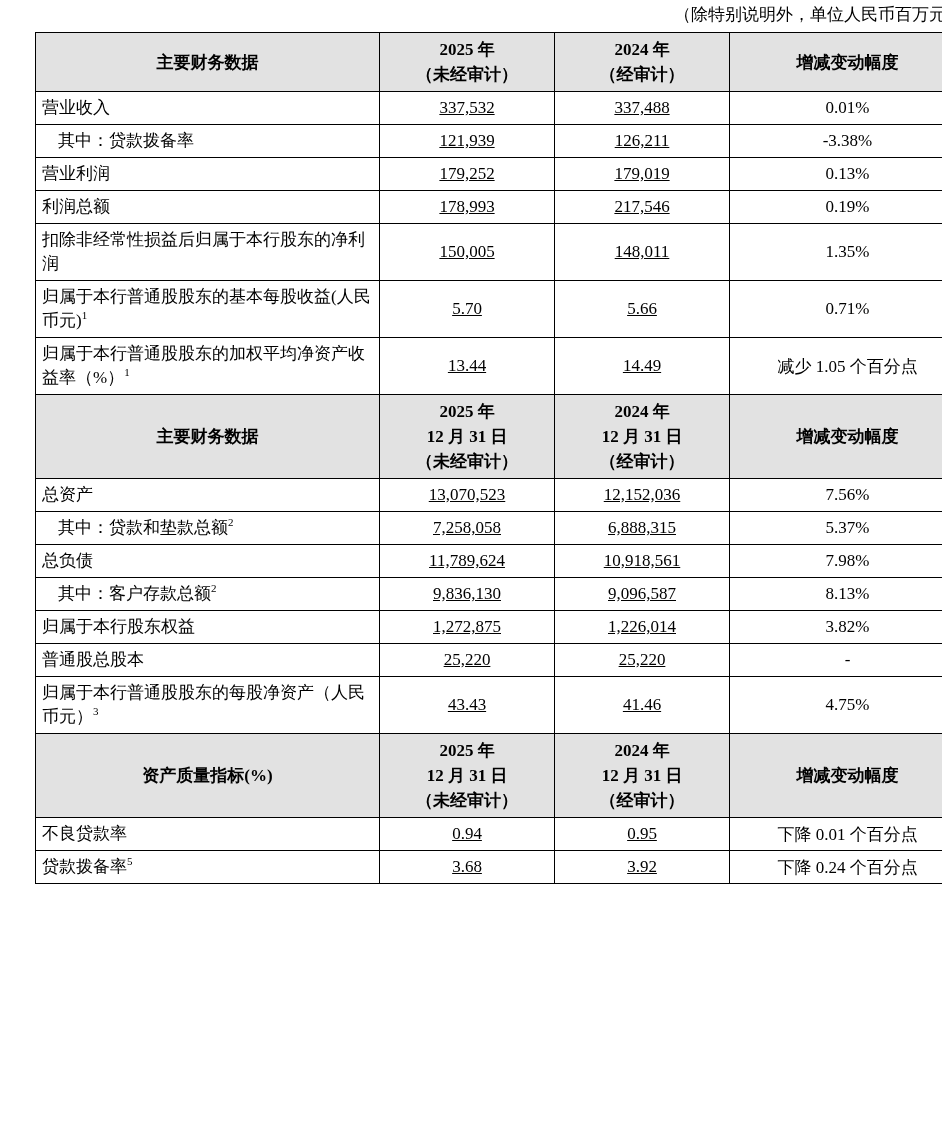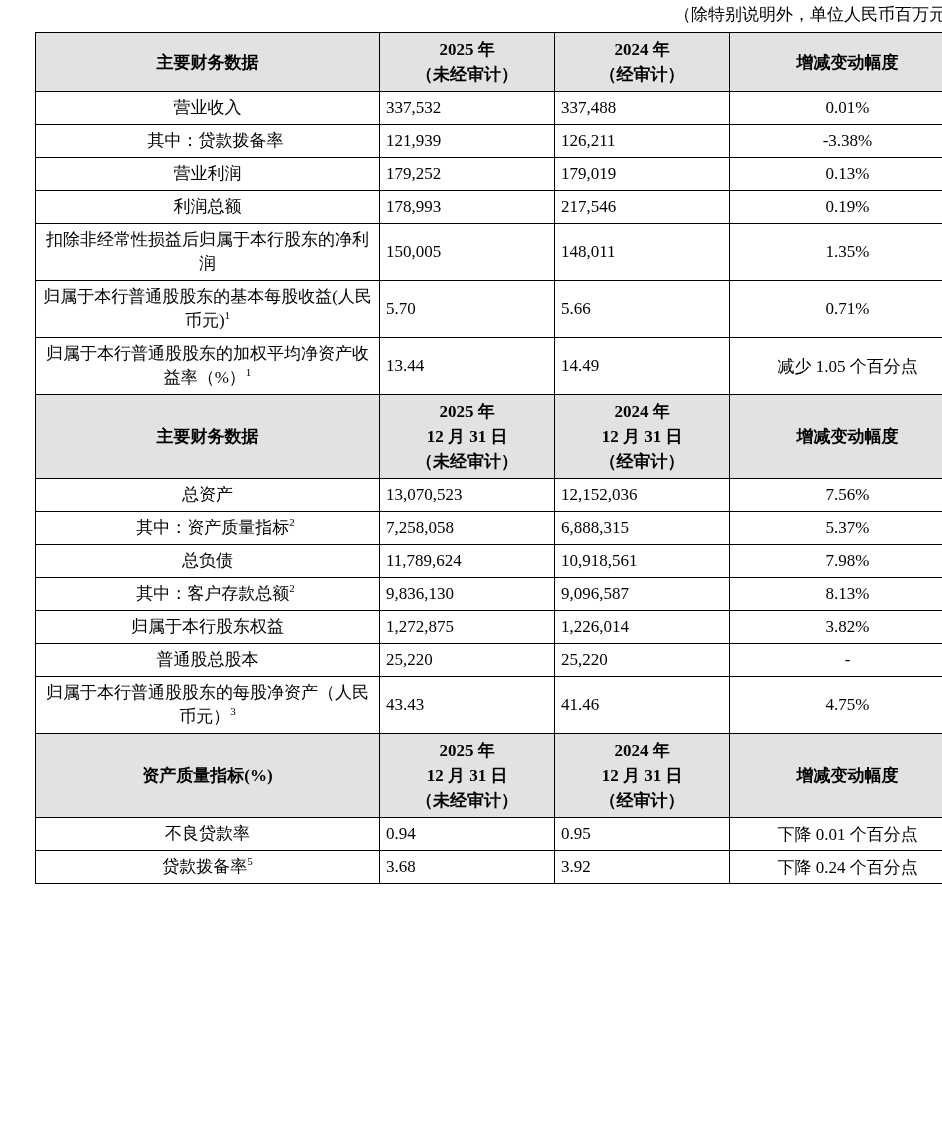--- a/index.html
+++ b/index.html
@@ -50,27 +50,29 @@
     text-align: center;
     font-weight: bold;
     line-height: 25px;
     padding-top: 7px;
     padding-bottom: 7px;
   }
   .hdr-row td.lbl {
     font-weight: bold;
   }
   .cell-label {
-    text-align: center;
+    text-align: left;
     line-height: 24px;
   }
   .cell-label.indent {
     padding-left: 22px;
   }
   .cell-num {
+    text-align: center;
+    text-decoration: underline;
   }
   .cell-chg {
     text-align: center;
   }
   sup {
     font-size: 11px;
     vertical-align: super;
     line-height: 0;
   }
   .two-line { line-height: 24px; }
@@ -163,21 +165,21 @@
         <td>增减变动幅度</td>
       </tr>
 
       <tr>
         <td class="cell-label">总资产</td>
         <td class="cell-num">13,070,523</td>
         <td class="cell-num">12,152,036</td>
         <td class="cell-chg">7.56%</td>
       </tr>
       <tr>
-        <td class="cell-label indent"><span>其中：资产质量指标</span><sup>2</sup></td>
+        <td class="cell-label indent"><span>其中：贷款和垫款总额</span><sup>2</sup></td>
         <td class="cell-num">7,258,058</td>
         <td class="cell-num">6,888,315</td>
         <td class="cell-chg">5.37%</td>
       </tr>
       <tr>
         <td class="cell-label">总负债</td>
         <td class="cell-num">11,789,624</td>
         <td class="cell-num">10,918,561</td>
         <td class="cell-chg">7.98%</td>
       </tr>

